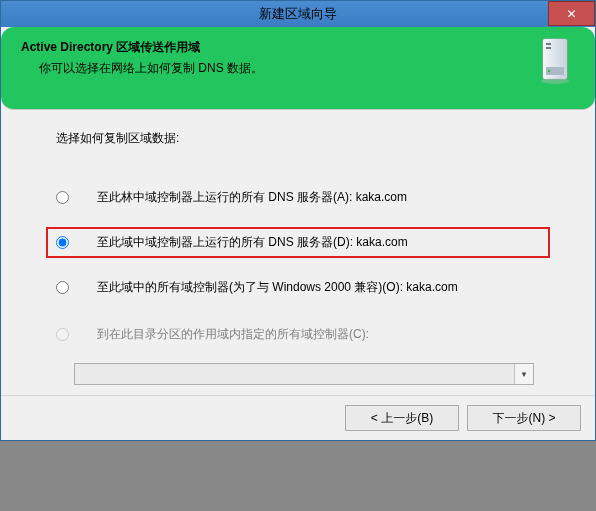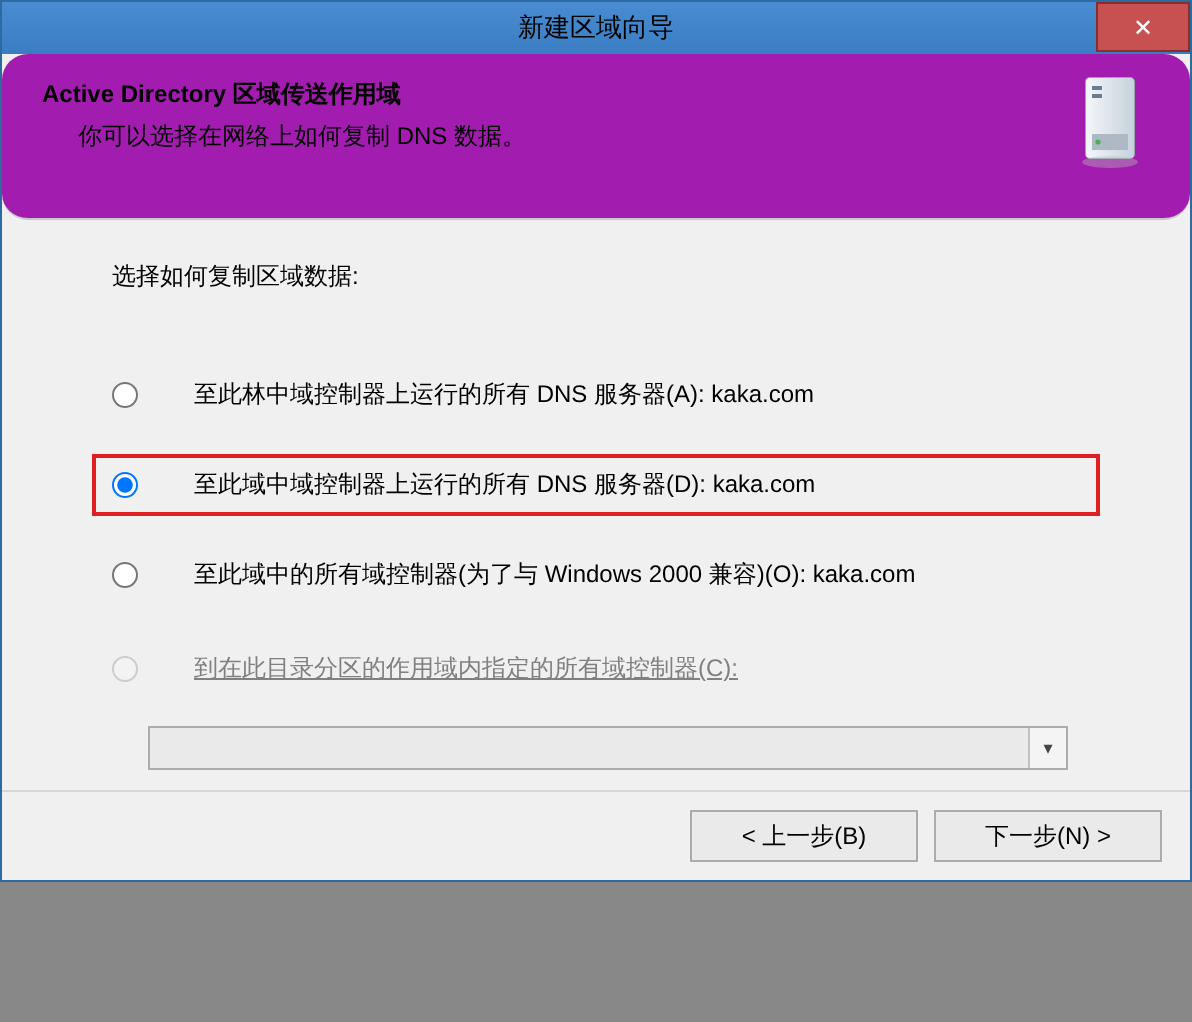--- a/index.html
+++ b/index.html
@@ -49,21 +49,21 @@
     color: #fff;
     font-family: Arial, sans-serif;
     font-size: 12px;
     cursor: pointer;
   }
   .header {
     padding: 12px 20px 10px 20px;
     border-bottom: 1px solid #c8c8c8;
     display: flex;
     align-items: flex-start;
-    background: #a21caf;
+    background: #22c55e;
     min-height: 60px;
     border-radius: 13px;
   }
   .header-text {
     flex: 1;
   }
   .header-title {
     font-weight: bold;
     font-size: 12px;
     color: #000;
@@ -105,21 +105,20 @@
     padding: 5px 8px;
     margin: -7px -10px;
   }
   .radio-row input[type=radio] {
     margin: 0 4px 0 0;
     width: 13px;
     height: 13px;
   }
   .radio-row.disabled {
     color: #808080;
-    text-decoration: underline;
   }
   .combo-row {
     margin-top: 18px;
     margin-left: 18px;
   }
   .combo {
     width: 460px;
     height: 22px;
     border: 1px solid #abadb3;
     background: #fff;

